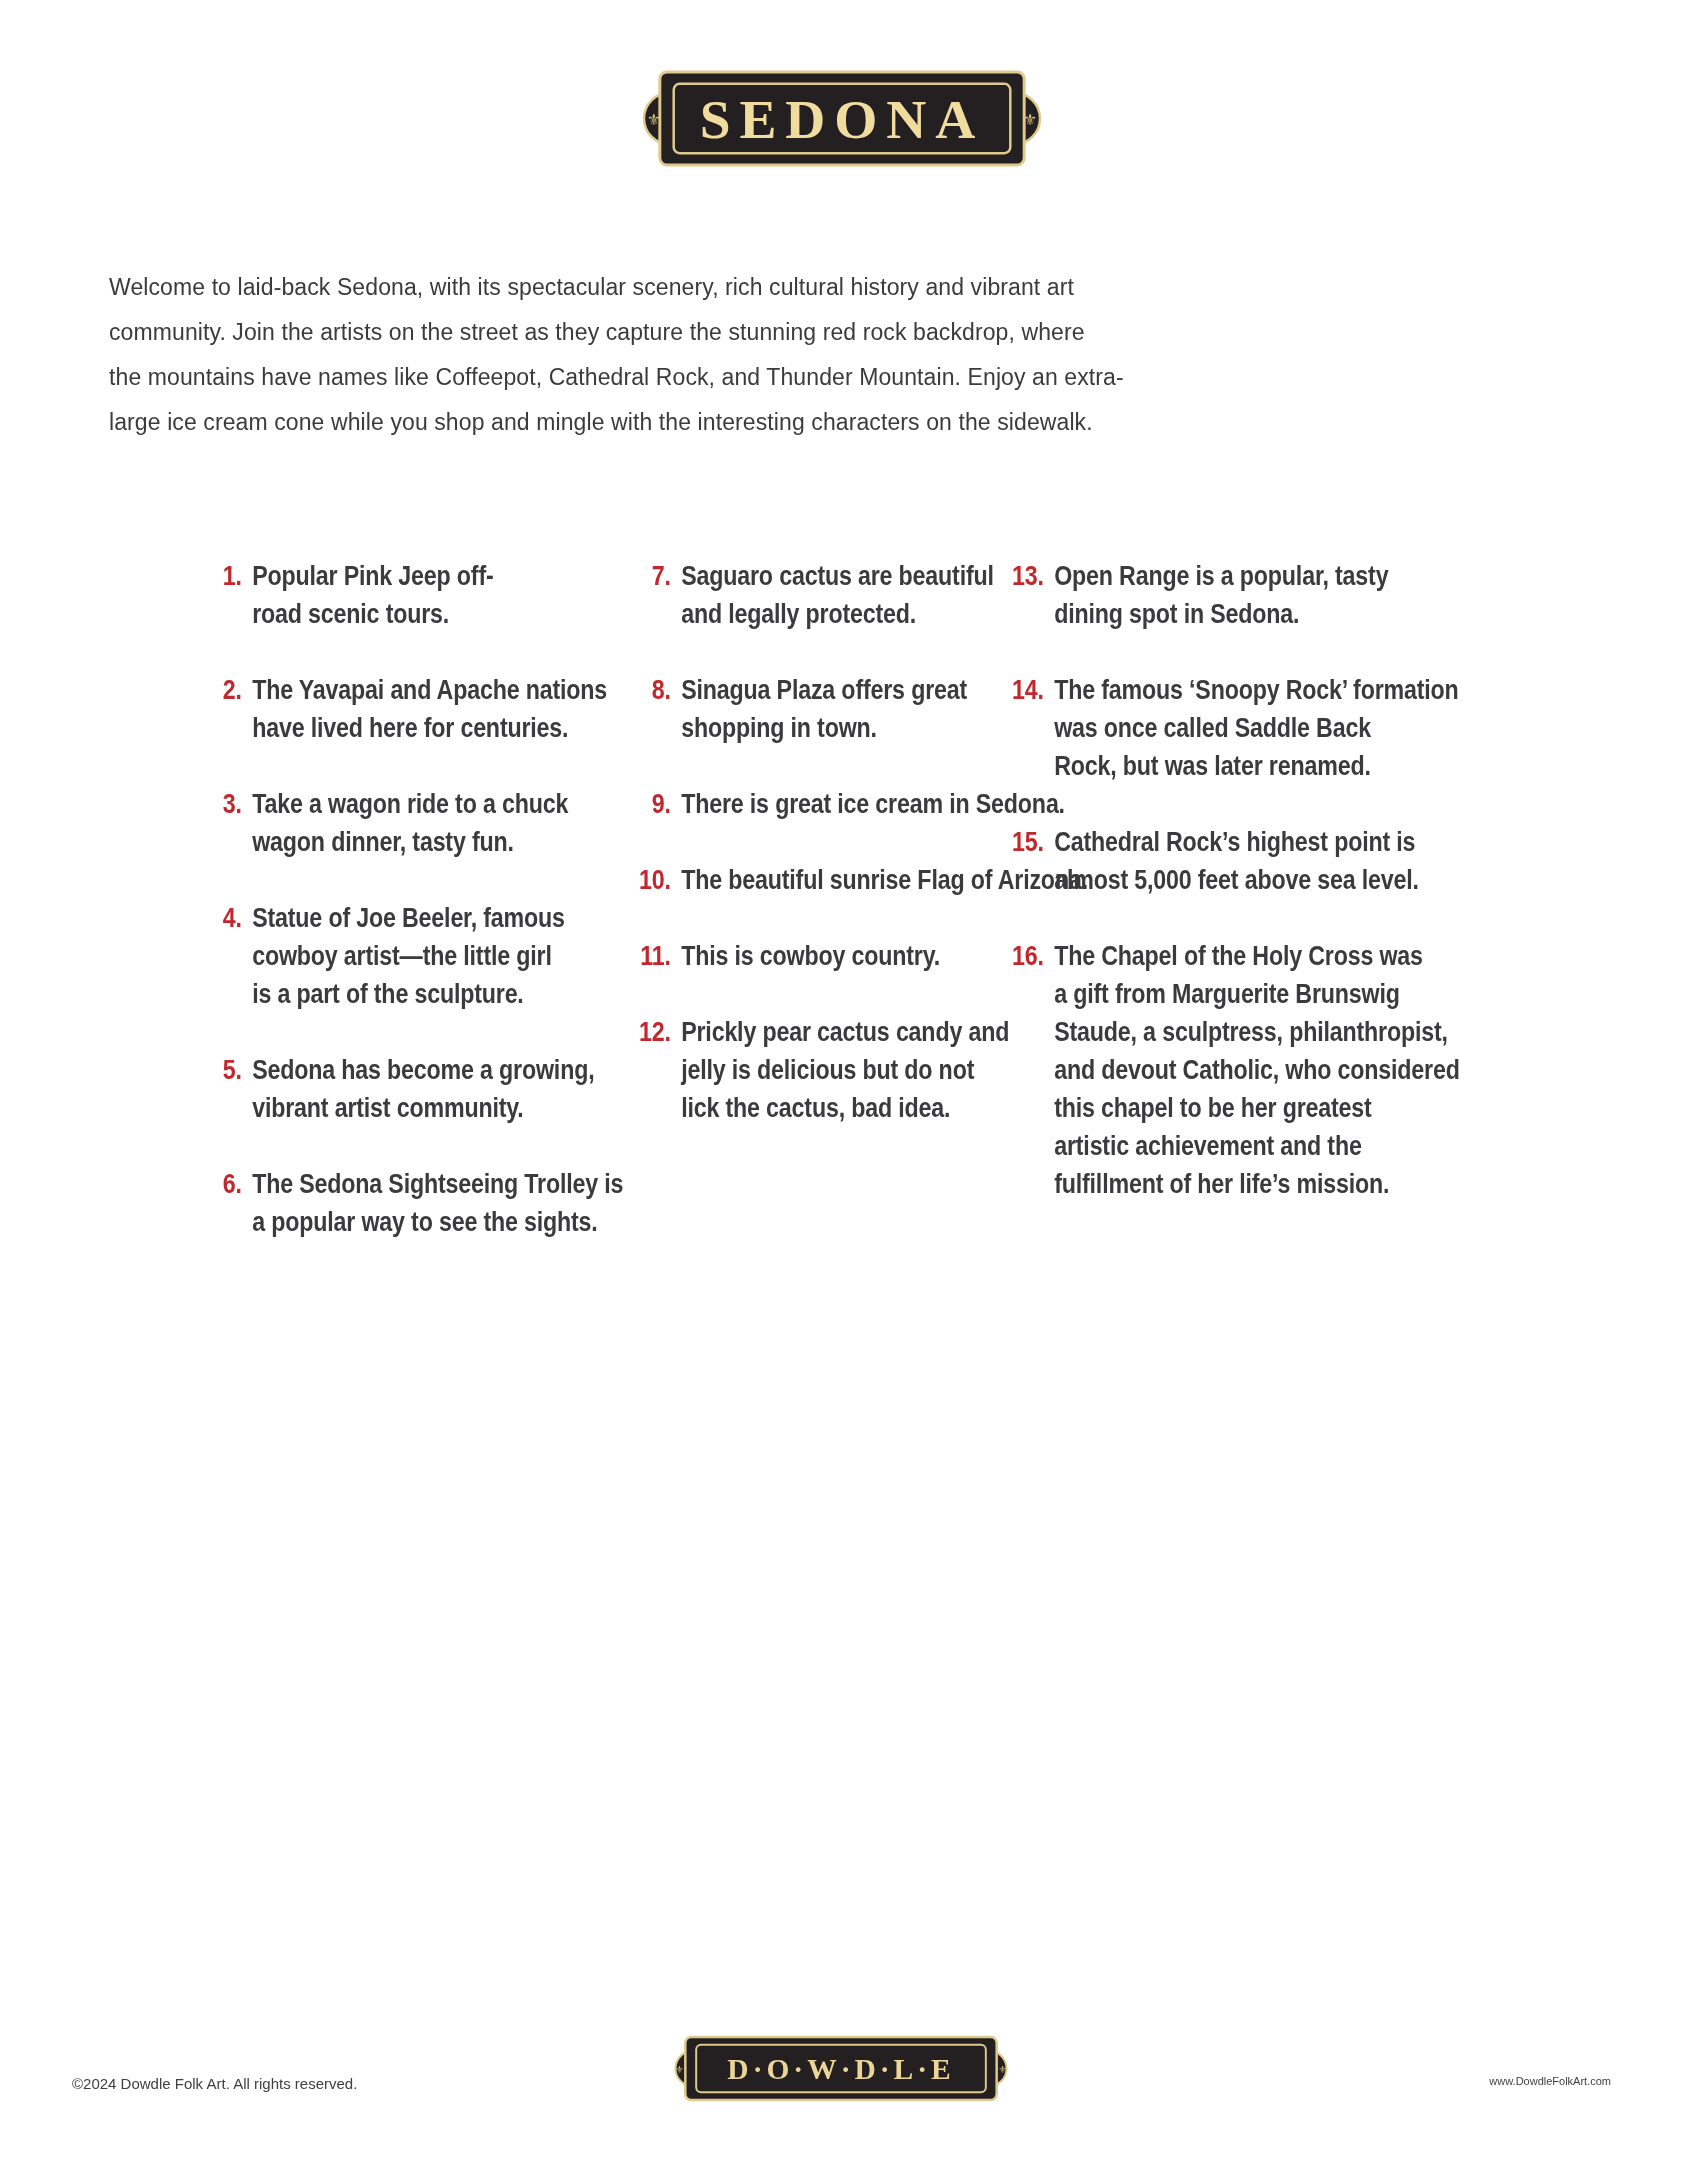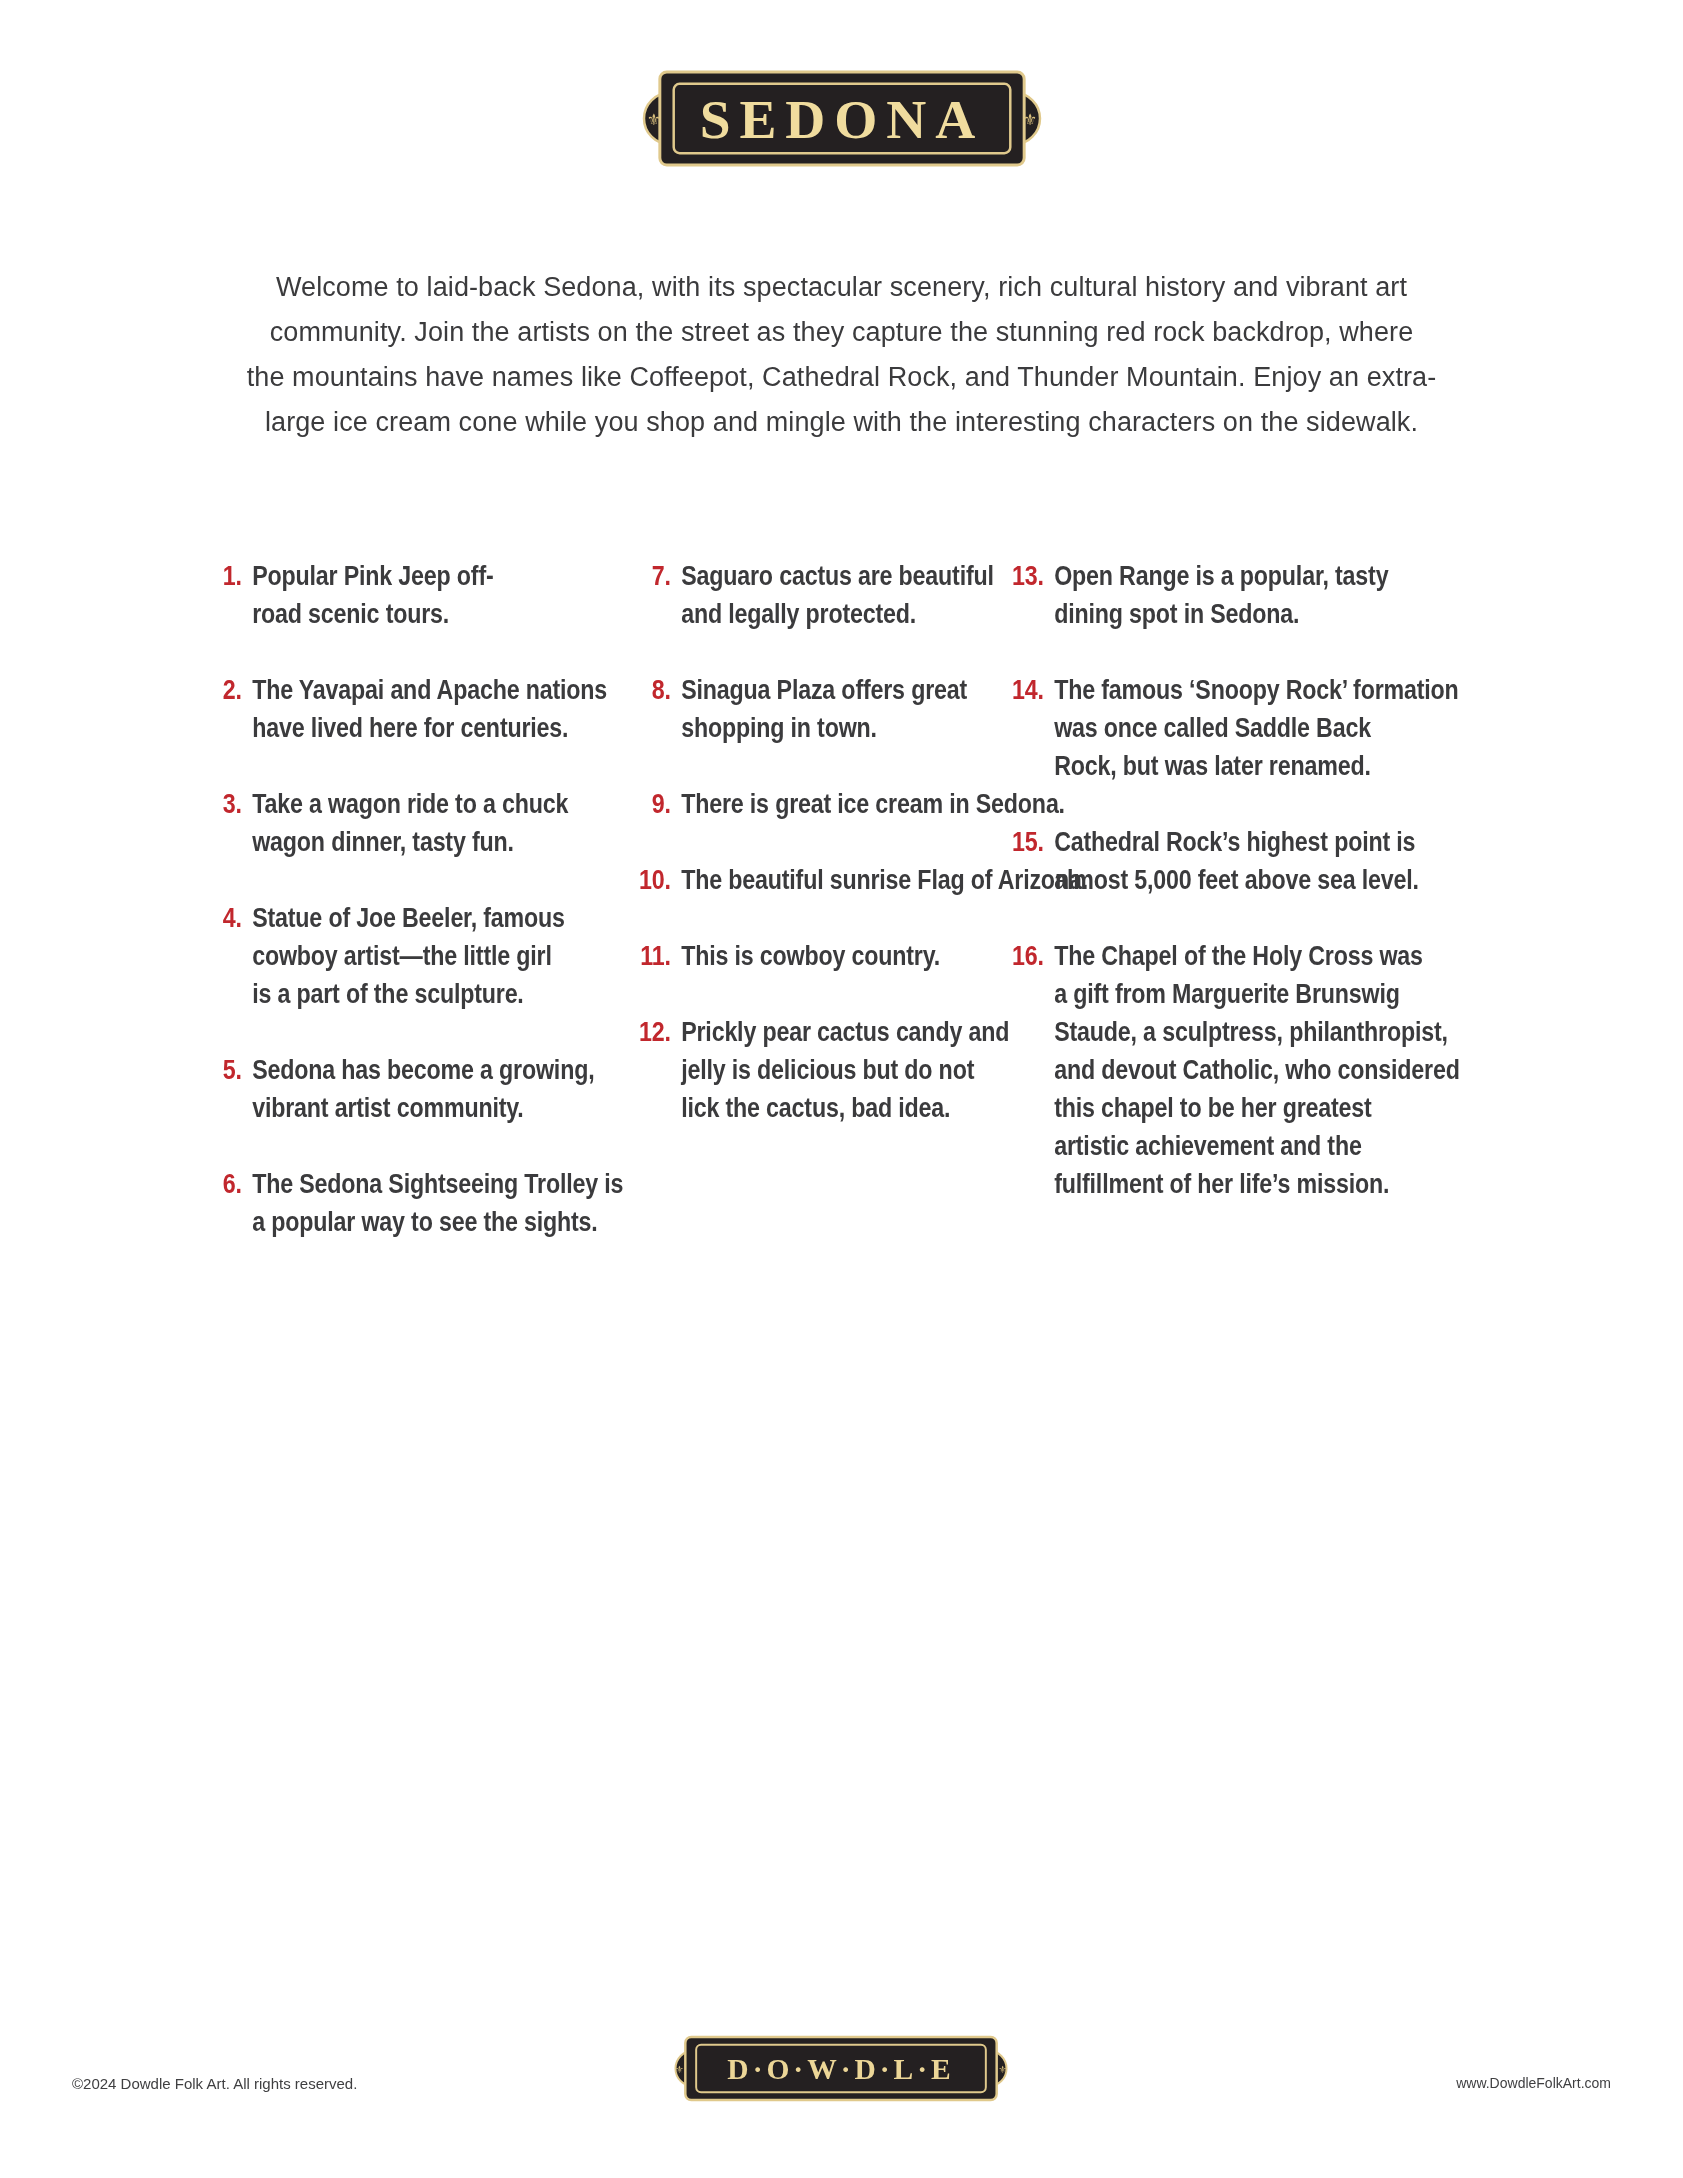--- a/index.html
+++ b/index.html
@@ -9,39 +9,39 @@
   }
   
   .plaque-top{position:absolute;top:69px;left:634px;width:416px;height:99px;}
   .plaque-bottom{position:absolute;top:2035px;left:665px;width:352px;height:67px;}
   .plaque-title{
     font-family:"Liberation Serif",serif;font-weight:bold;
   }
   
   .intro{
     position:absolute;top:265px;left:109px;width:1465px;
-    text-align:center;font-size:27px;line-height:45px;color:#3b3b3d;
+    text-align:left;font-size:23px;line-height:45px;color:#3b3b3d;
     white-space:pre-line;letter-spacing:0.1px;
   }
   
   .facts-col{position:absolute;top:557px;width:554px;}
   .col1{left:198px;}
   .col2{left:627px;}
   .col3{left:1000px;}
   .fact{
     display:flex;align-items:flex-start;
     transform:scaleX(0.86);transform-origin:0 0;
     margin-bottom:38px;font-size:27px;line-height:38px;
     font-weight:bold;letter-spacing:-0.2px;
   }
   .fact .num{flex:0 0 51px;text-align:right;padding-right:12px;color:#c1272d;}
   .fact .txt{white-space:pre-line;color:#3b3b3d;}
   
   .footer-left{position:absolute;left:72px;top:2075px;font-size:15px;color:#3f3f41;}
-  .footer-right{position:absolute;right:72px;top:2075px;font-size:14px;color:#3f3f41;}
+  .footer-right{position:absolute;right:72px;top:2075px;font-size:11px;color:#3f3f41;}
 </style>
 </head>
 <body>
 
 <div class="page">
 
   <div class="plaque-top">
     <svg width="416" height="99" viewBox="0 0 420 100">
       <circle cx="36" cy="50" r="26" fill="#242021" stroke="#e0c98c" stroke-width="2.5"></circle>
       <circle cx="384" cy="50" r="26" fill="#242021" stroke="#e0c98c" stroke-width="2.5"></circle>

